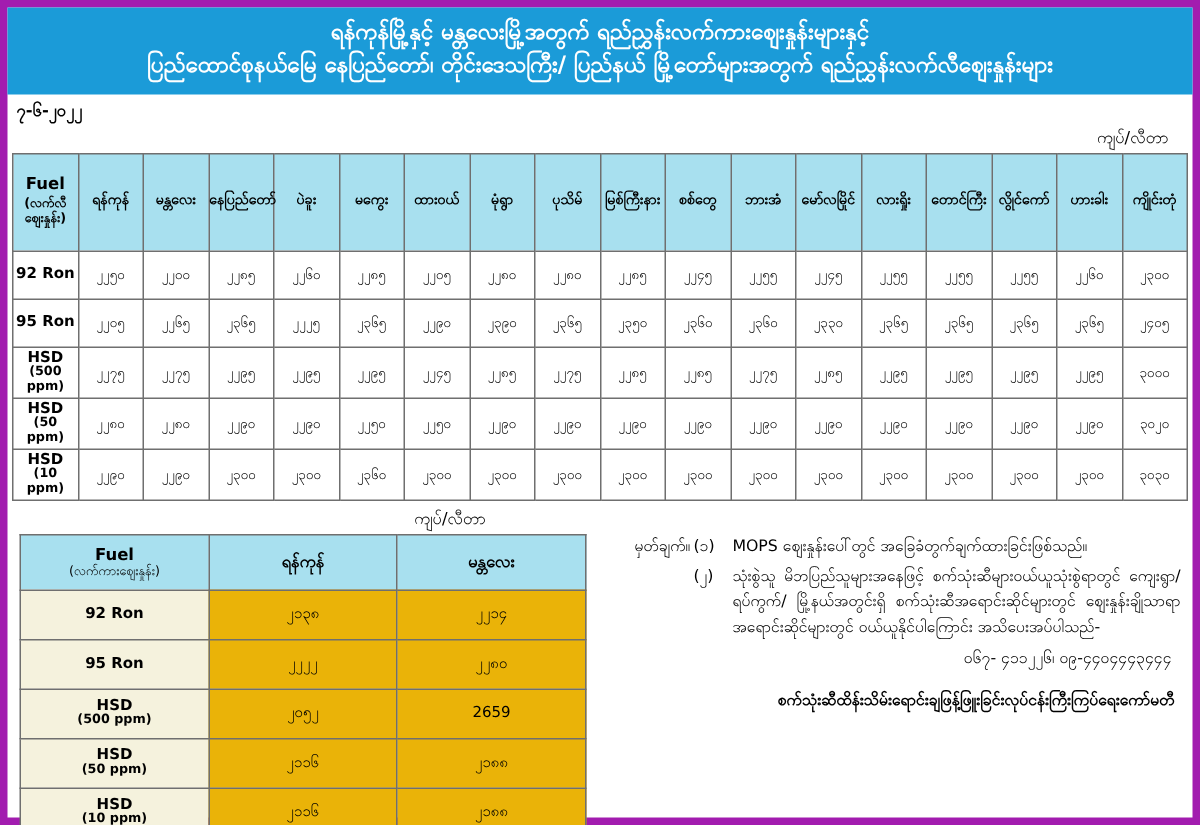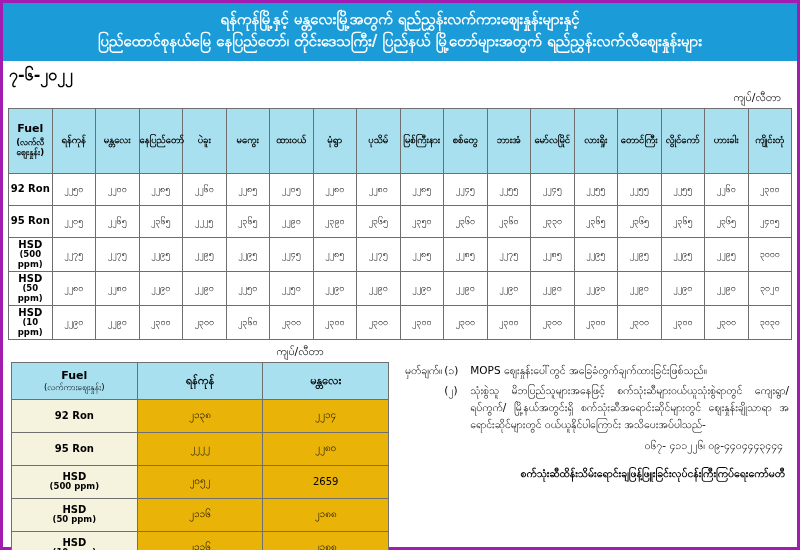--- a/index.html
+++ b/index.html
@@ -5,35 +5,35 @@
   html,body{margin:0;padding:0;}
   body{
     width:800px;height:550px;
     background:#ffffff;
     font-family:"DejaVu Sans","Liberation Sans",sans-serif;
     font-size:10px;
     color:#000;
     overflow:hidden;
     position:relative;
   }
-  .page{width:800px;height:550px;position:relative;box-sizing:border-box;border:3px solid #a21caf;}
+  .page{width:800px;height:550px;position:relative;box-sizing:border-box;border:5px solid #a21caf;}
 
   
   .banner{
     background:#1b9bd8;
     color:#ffffff;
     text-align:center;
     padding:6px 4px 8px 4px;
     line-height:1.45;
   }
   .banner .l1{font-size:15px;font-weight:bold;}
   .banner .l2{font-size:15px;font-weight:bold;}
 
   .dateline{
-    font-size:16px;
+    font-size:11px;
     padding:3px 0 2px 6px;
     font-weight:bold;
   }
   .unit-right{
     text-align:right;
     font-size:11px;
     padding-right:16px;
     padding-bottom:2px;
   }
 
@@ -112,21 +112,21 @@
   .small-tbl thead th .small{display:block;font-size:8.5px;font-weight:normal;}
   .small-tbl tbody td{height:30px;font-size:10px;background:#eab308;}
   .small-tbl tbody td.lbl{
     background:#f5f2dd;
     font-weight:bold;
     font-size:10px;
     line-height:1.15;
   }
   .small-tbl tbody td.lbl .sub{display:block;font-size:8.5px;}
 
-  .note-row{display:flex;margin-bottom:4px;}
+  .note-row{display:flex;margin-bottom:4px;margin-left:16px;}
   .note-lbl{white-space:nowrap;padding-right:2px;}
   .note-num{width:26px;flex:none;}
   .note-txt{flex:1;text-align:justify;}
   .phone{text-align:right;padding-right:6px;line-height:1.7;}
   .signature{text-align:right;padding-right:4px;padding-top:10px;font-size:10.5px;font-weight:bold;}
 </style>
 </head>
 <body>
 
 <div class="page">

